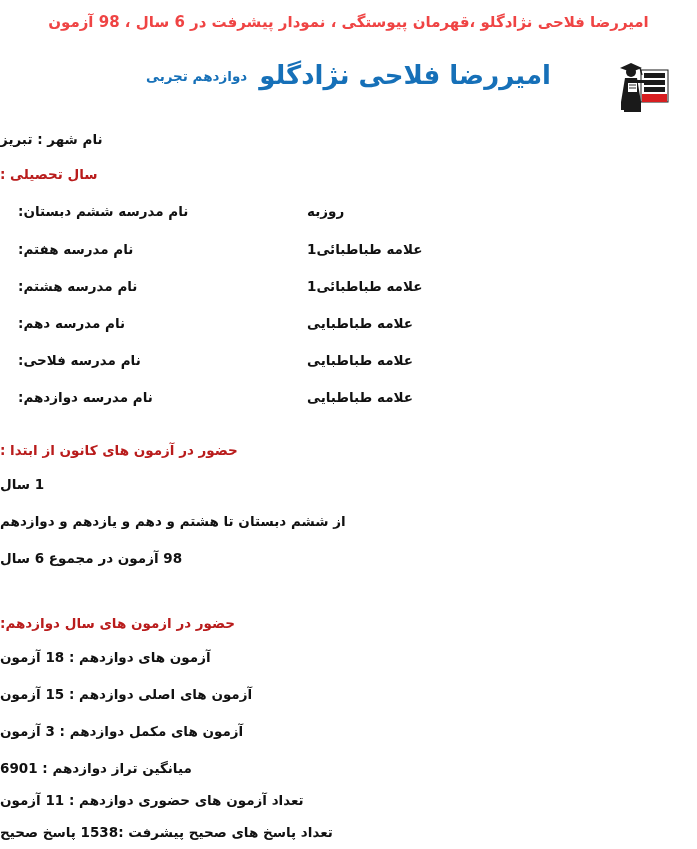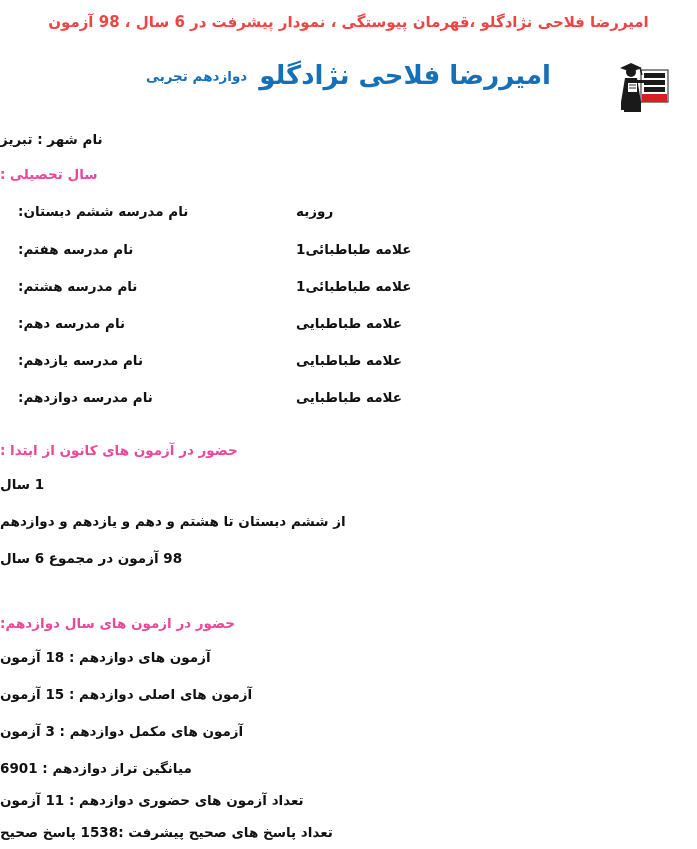--- a/index.html
+++ b/index.html
@@ -77,21 +77,21 @@
     left: 0;
     width: 697px;
     box-sizing: border-box;
     text-align: left;
     font-size: 13.5px;
     font-weight: bold;
     white-space: nowrap;
     line-height: 1.1;
   }
   .line.black { color: #111111; }
-  .line.red   { color: #ec4899; }
+  .line.red   { color: #b91c1c; }
 
   
   .row {
     position: absolute;
     left: 0;
     width: 697px;
     box-sizing: border-box;
     padding-left: 5px;
     height: 22px;
     font-size: 13.5px;
@@ -100,21 +100,21 @@
     white-space: nowrap;
   }
   .row .label {
     position: absolute;
     left: 18px;
     top: 0;
     text-align: left;
   }
   .row .value {
     position: absolute;
-    left: 296px;   
+    left: 307px;   
     top: 0;
     text-align: left;
   }
 </style>
 </head>
 <body>
 
 <div class="banner">امیررضا فلاحی نژادگلو ،قهرمان پیوستگی ، نمودار پیشرفت در 6 سال ، 98 آزمون</div>
 
 <div class="logo">
@@ -165,21 +165,21 @@
 </div>
 <div class="row" style="top:278px;">
   <span class="label">نام مدرسه هشتم:</span>
   <span class="value">علامه طباطبائی1</span>
 </div>
 <div class="row" style="top:315px;">
   <span class="label">نام مدرسه دهم:</span>
   <span class="value">علامه طباطبایی</span>
 </div>
 <div class="row" style="top:352px;">
-  <span class="label">نام مدرسه یازدهم:</span>
+  <span class="label">نام مدرسه فلاحی:</span>
   <span class="value">علامه طباطبایی</span>
 </div>
 <div class="row" style="top:389px;">
   <span class="label">نام مدرسه دوازدهم:</span>
   <span class="value">علامه طباطبایی</span>
 </div>
 
 <div class="line red" style="top:443px;">حضور در آزمون های کانون از ابتدا :</div>
 
 <div class="line black" style="top:477px;">1 سال</div>

